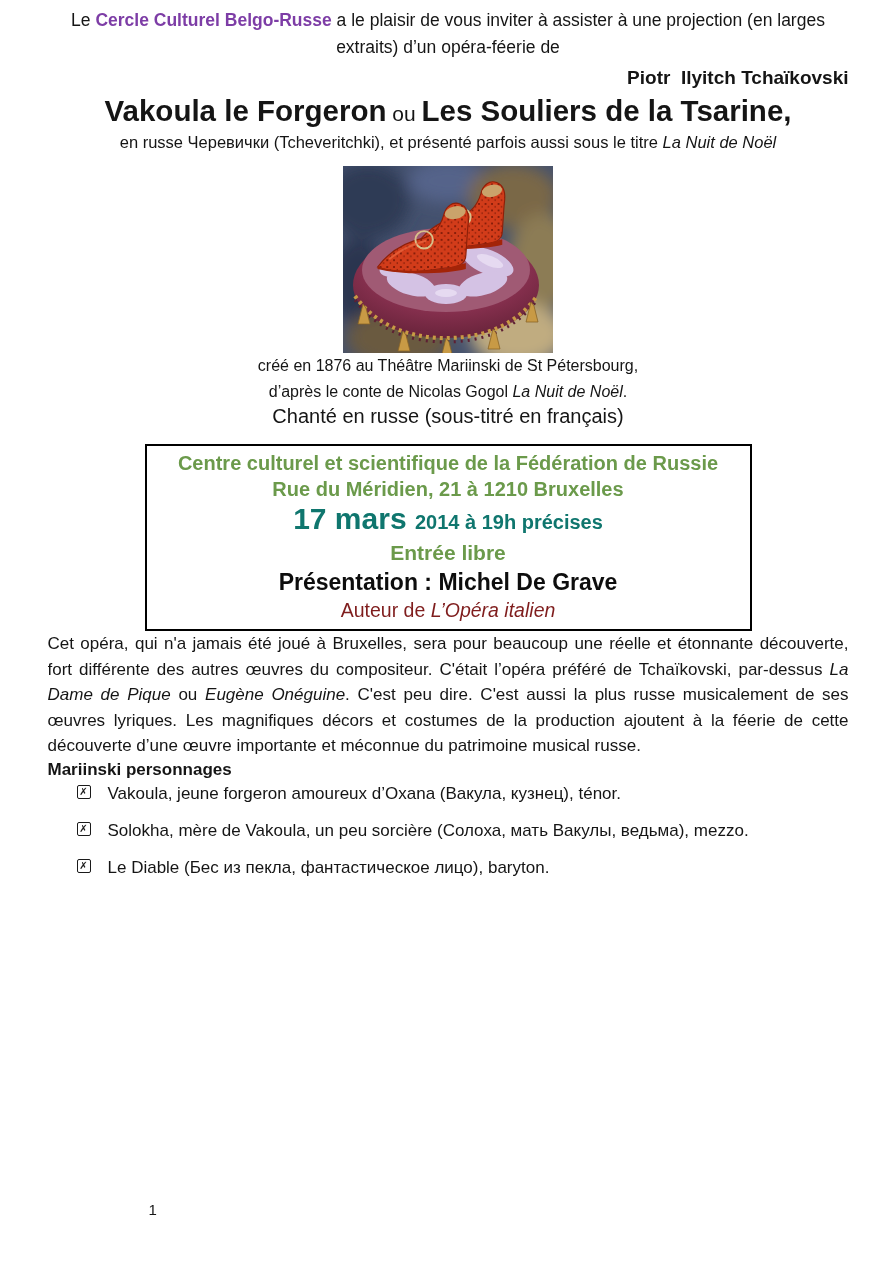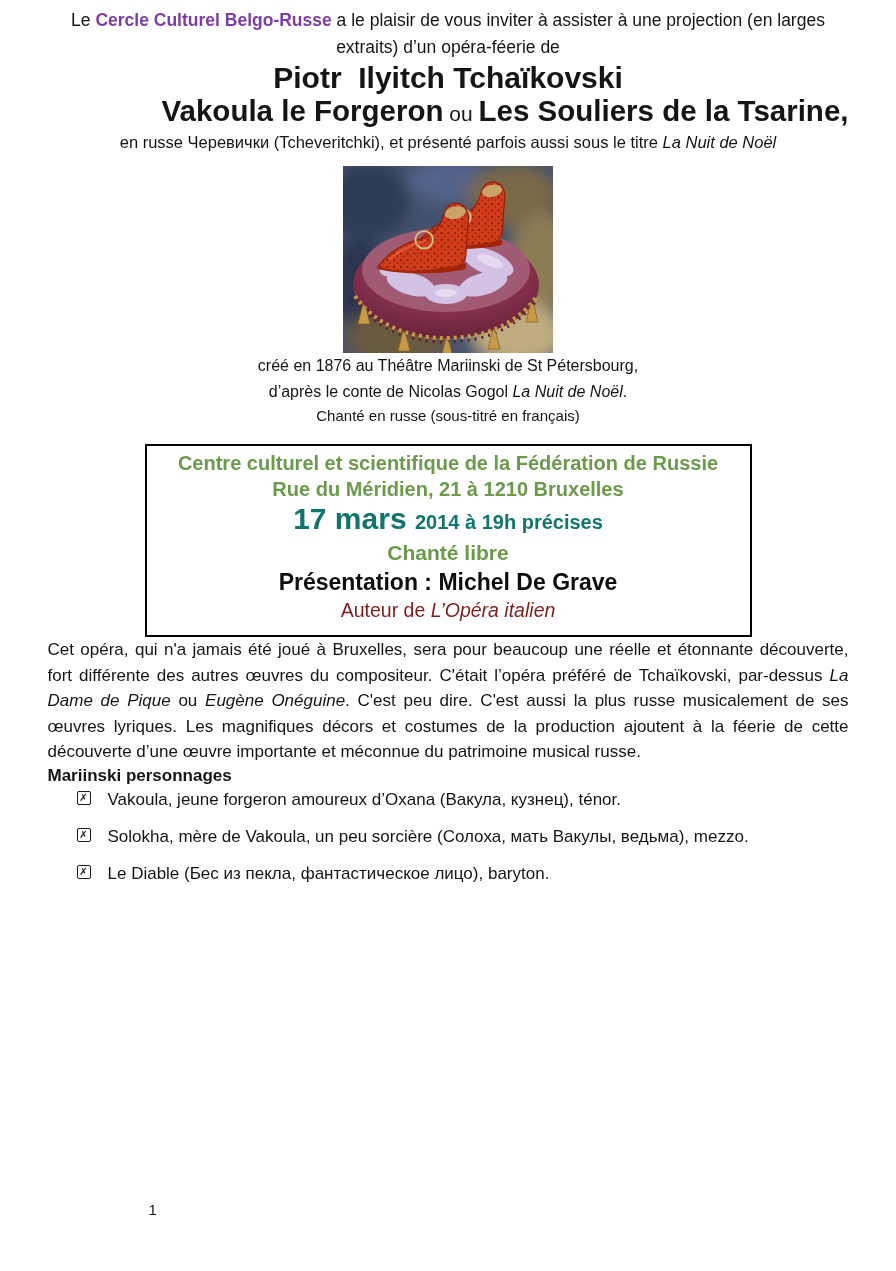--- a/index.html
+++ b/index.html
@@ -10,51 +10,51 @@
   }
   .page p, .page h1, .page h2, .page h3, .page ul { margin: 0; padding: 0; }
 
   .intro {
     margin: 96px 92px 0 92px; text-align: center;
     font-size: 17.5px; line-height: 27px;
   }
   .seg-brand { color: #7d3da6; font-weight: 700; }
 
   .composer {
-    margin-top: 20px; text-align: center; font-size: 30px;
+    margin-top: 20px; text-align: right; font-size: 19px;
     line-height: 33px; font-weight: 700; white-space: pre-wrap;
   }
 
   .main-title {
-    margin: 22px 95px 0 95px; text-align: right; font-size: 29.5px;
+    margin: 22px 95px 0 95px; text-align: center; font-size: 29.5px;
     line-height: 34px; font-weight: 700;
   }
   .seg-connector { font-weight: 400; font-size: 21px; }
 
   .subtitle {
     margin: 7px 100px 0 100px; text-align: center;
     font-size: 16.5px; line-height: 22px;
   }
   .seg-italic { font-style: italic; }
   .seg-bold { font-weight: 700; }
 
   .photo-wrap { margin: 13px 0 0 0; text-align: center; font-size: 0; }
 
   .creation {
     margin-top: 20px; text-align: center;
     font-size: 16px; line-height: 26px;
   }
   .chante {
     margin-top: 9px; text-align: center;
-    font-size: 15px; line-height: 22px;
+    font-size: 20px; line-height: 22px;
   }
 
   .event-box {
     margin: 17px 97px 0 97px; border: 2px solid #000;
-    padding: 4px 6px 11px 6px; text-align: center;
+    padding: 4px 6px 5px 6px; text-align: center;
   }
   .event-box .venue1 { color: #6b9a4b; font-weight: 700; font-size: 20px; line-height: 26px; }
   .event-box .venue2 { color: #6b9a4b; font-weight: 700; font-size: 20px; line-height: 27px; }
   .event-box .date-line { color: #0f766e; font-weight: 700; font-size: 20px; line-height: 32px; }
   .seg-date-big { font-size: 30px; }
   .event-box .admission { color: #6b9a4b; font-weight: 700; font-size: 21px; line-height: 29px; }
   .event-box .presenter { color: #0d0d0d; font-weight: 700; font-size: 23px; line-height: 30px; }
   .event-box .author { color: #7f1d1d; font-size: 19.5px; line-height: 27px; }
 
   .description {
@@ -179,21 +179,21 @@
     <span>créé en 1876 au Théâtre Mariinski de St Pétersbourg,</span><br>
     <span><span>d’après le conte de Nicolas Gogol </span><span class="seg-italic">La Nuit de Noël</span><span>.</span></span>
   </p>
 
   <p class="chante">Chanté en russe (sous-titré en français)</p>
 
   <div class="event-box">
     <p class="venue1">Centre culturel et scientifique de la Fédération de Russie</p>
     <p class="venue2">Rue du Méridien, 21 à 1210 Bruxelles</p>
     <p class="date-line"><span class="seg-date-big">17 mars </span><span>2014 à 19h précises</span></p>
-    <p class="admission">Chanté libre</p>
+    <p class="admission">Entrée libre</p>
     <p class="presenter">Présentation : Michel De Grave</p>
     <p class="author"><span>Auteur de </span><span class="seg-italic">L’Opéra italien</span></p>
   </div>
 
   <p class="description"><span>Cet opéra, qui n'a jamais été joué à Bruxelles, sera pour beaucoup une réelle et étonnante découverte, fort différente des autres œuvres du compositeur. C'était l’opéra préféré de Tchaïkovski, par-dessus </span><span class="seg-italic">La Dame de Pique</span><span> ou </span><span class="seg-italic">Eugène Onéguine</span><span>. C'est peu dire. C'est aussi la plus russe musicalement de ses œuvres lyriques. Les magnifiques décors et costumes de la production ajoutent à la féerie de cette découverte d’une œuvre importante et méconnue du patrimoine musical russe.</span></p>
 
   <h3 class="chars-heading">Mariinski personnages</h3>
 
   <ul class="chars-list">
     <li>

